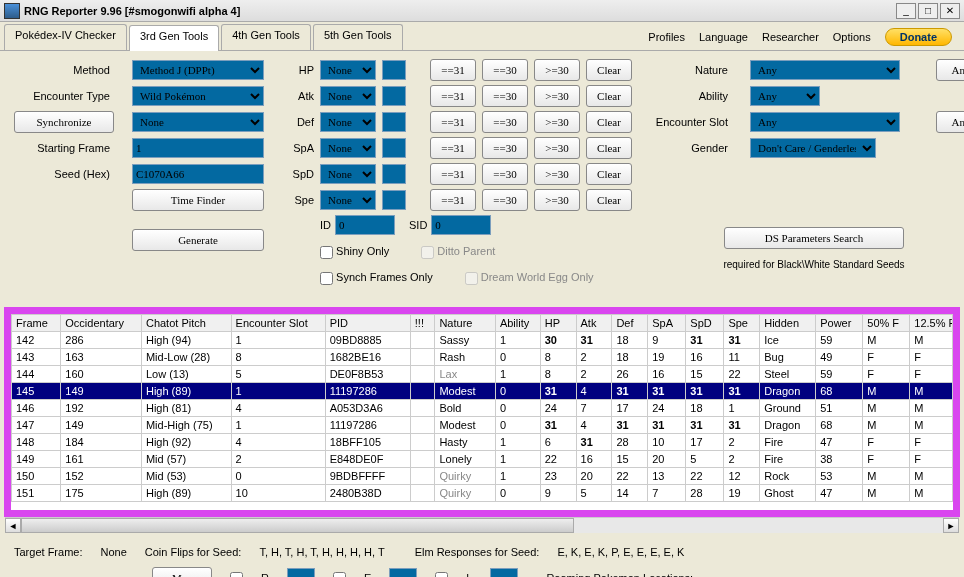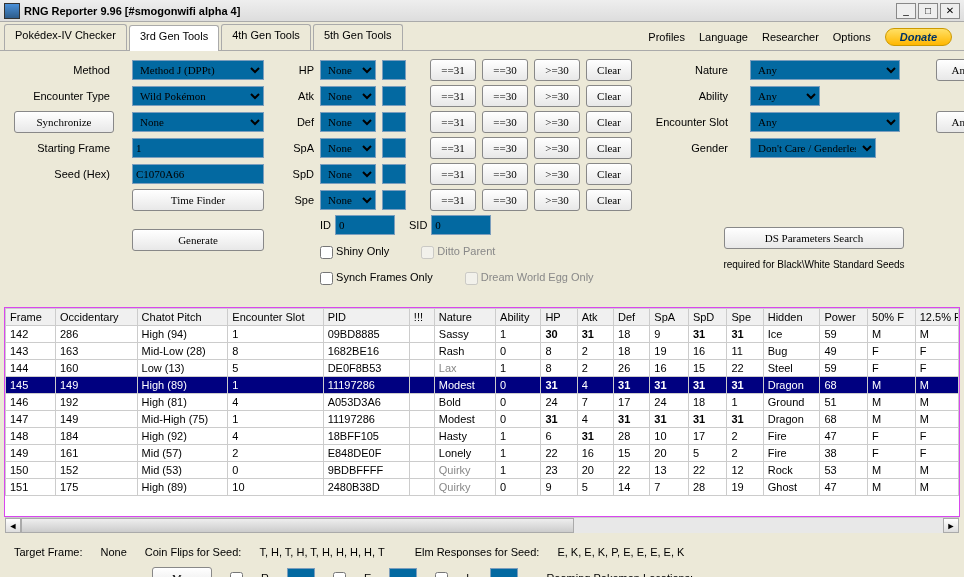--- a/index.html
+++ b/index.html
@@ -6,42 +6,42 @@
 body { font-family: Tahoma, sans-serif; font-size: 11px; background: #ece9d8; width: 964px; height: 577px; overflow: hidden; }
 .titlebar { background: linear-gradient(#eee, #ddd); border-bottom: 1px solid #aaa; height: 22px; display: flex; align-items: center; padding: 0 4px; }
 .titlebar .icon { width: 16px; height: 16px; background: linear-gradient(#4a90d9, #2e5c8a); margin-right: 4px; border: 1px solid #333; }
 .titlebar .title { font-weight: bold; flex: 1; }
 .titlebar .wbtn { width: 20px; height: 16px; border: 1px solid #888; background: #eee; margin-left: 2px; display: flex; align-items: center; justify-content: center; font-size: 10px; cursor: pointer; }
 .tabbar { display: flex; background: #ece9d8; padding: 2px 4px 0; border-bottom: 1px solid #aaa; }
 .tab { padding: 4px 10px; border: 1px solid #aaa; border-bottom: none; background: #ece9d8; margin-right: 2px; cursor: pointer; border-radius: 3px 3px 0 0; }
 .tab.active { background: #fff; position: relative; top: 1px; }
 .rtabs { margin-left: auto; display: flex; gap: 14px; padding: 4px 8px; align-items: center; }
 .rtabs span { cursor: pointer; }
-.donate { background: linear-gradient(#ffe066, #ffb700); border: 1px solid #cc9900; border-radius: 10px; padding: 2px 14px; font-weight: bold; font-style: italic; color: #003366; cursor: pointer; }
+.donate { background: linear-gradient(#ffe066, #ffb700); border: 1px solid #cc9900; border-radius: 10px; padding: 2px 14px; font-weight: bold; color: #003366; cursor: pointer; }
 .content { padding: 8px 14px; background: #ece9d8; }
 .row { display: flex; align-items: center; margin-bottom: 4px; gap: 18px; min-height: 22px; }
 .lblr { width: 100px; text-align: right; padding-right: 4px; }
 select, input[type=text] { font-family: Tahoma; font-size: 11px; height: 20px; border: 1px solid #7b9ebd; background: #0369a1; padding: 1px 3px; }
 .sel-m { width: 132px; }
 .sel-s { width: 56px; }
 .sel-md { width: 70px; }
 .inp-t { width: 24px; }
 .inp-w { width: 132px; }
 button.btn { font-family: Tahoma; font-size: 11px; height: 22px; border: 1px solid #888; background: linear-gradient(#fff,#e8e8e8); border-radius: 3px; cursor: pointer; padding: 0 6px; }
 .btn-w { width: 46px; }
 .col-left { width: 280px; }
 .col-iv { width: 380px; margin-left: 20px; }
 .col-right { flex: 1; margin-left: 10px; }
 .top-grid { display: flex; }
 .ivrow { display: flex; align-items: center; margin-bottom: 4px; gap: 6px; }
 .ivlbl { width: 30px; text-align: right; }
 input[type=checkbox] { vertical-align: middle; }
 .chk-lbl { margin-right: 14px; }
 .chk-lbl.disabled { color: #888; }
-.tbl-wrap { border: 1px solid #d946ef; background: #fff; margin: 6px 4px 0; height: 210px; overflow: auto; position: relative; }
+.tbl-wrap { border: 7px solid #d946ef; background: #fff; margin: 6px 4px 0; height: 210px; overflow: auto; position: relative; }
 table { border-collapse: collapse; width: 100%; table-layout: fixed; }
 th, td { border: 1px solid #ccc; padding: 2px 4px; text-align: left; font-weight: normal; white-space: nowrap; overflow: hidden; }
 th { background: #f0f0f0; position: sticky; top: 0; }
 tr.sel td { background: #000080; color: #fff; }
 .muted { color: #888; }
 .bold { font-weight: bold; }
 .footer { padding: 8px 14px; }
 .footer .row { gap: 18px; }
 .inp-tiny { width: 28px; }
 .lblr2 { text-align: right; width: 90px; padding-right: 4px; }

